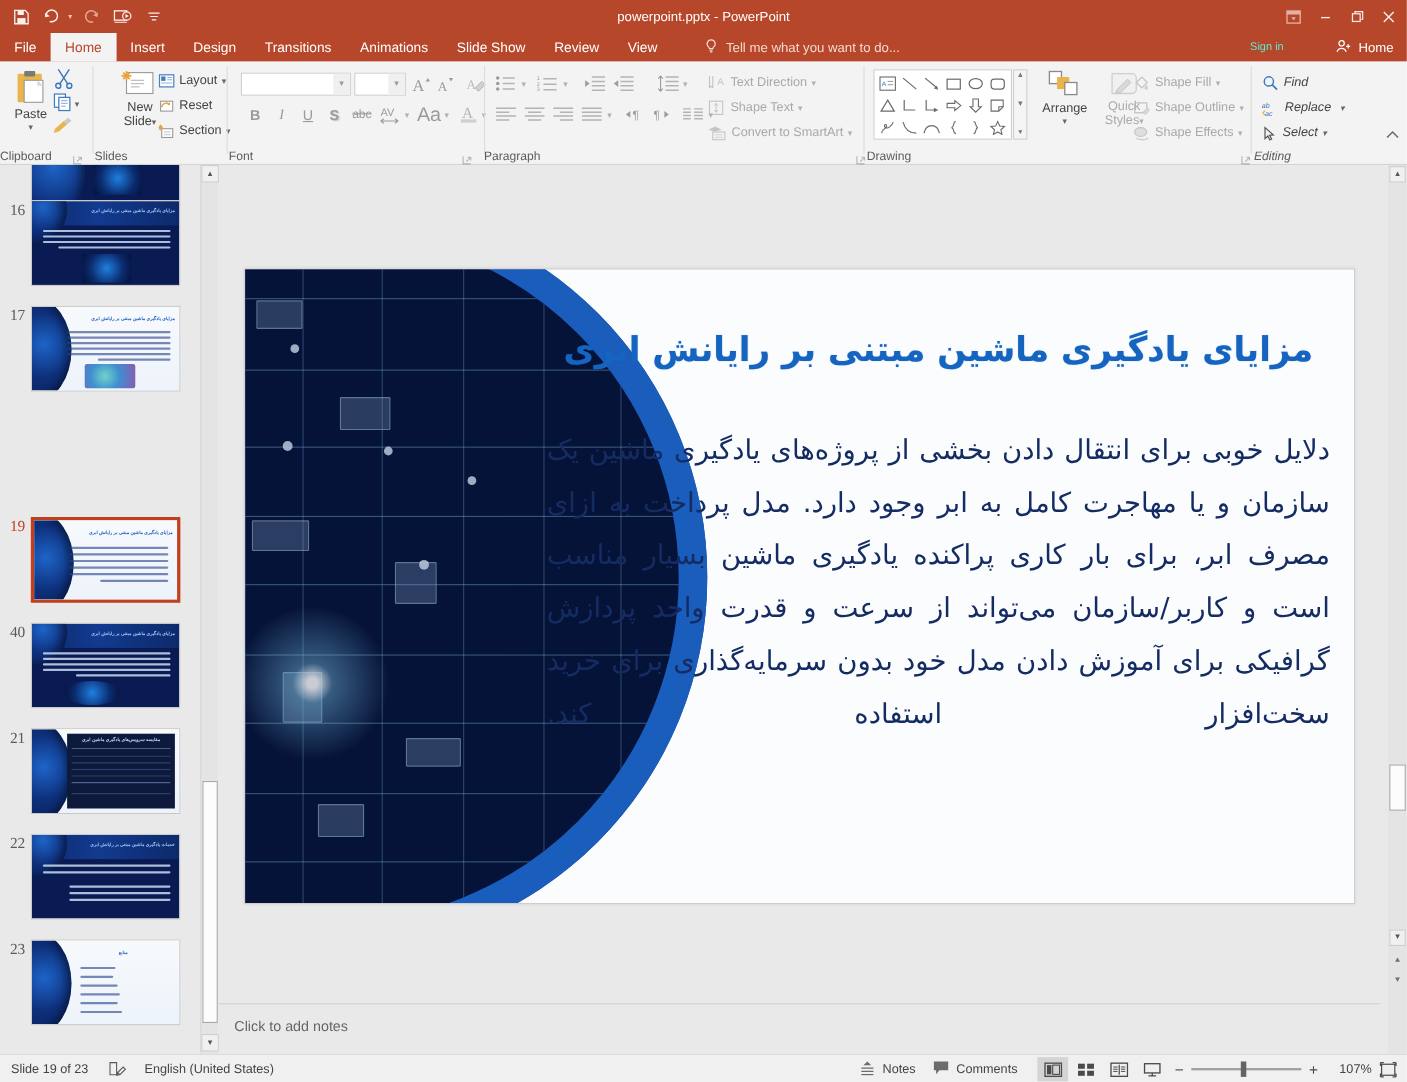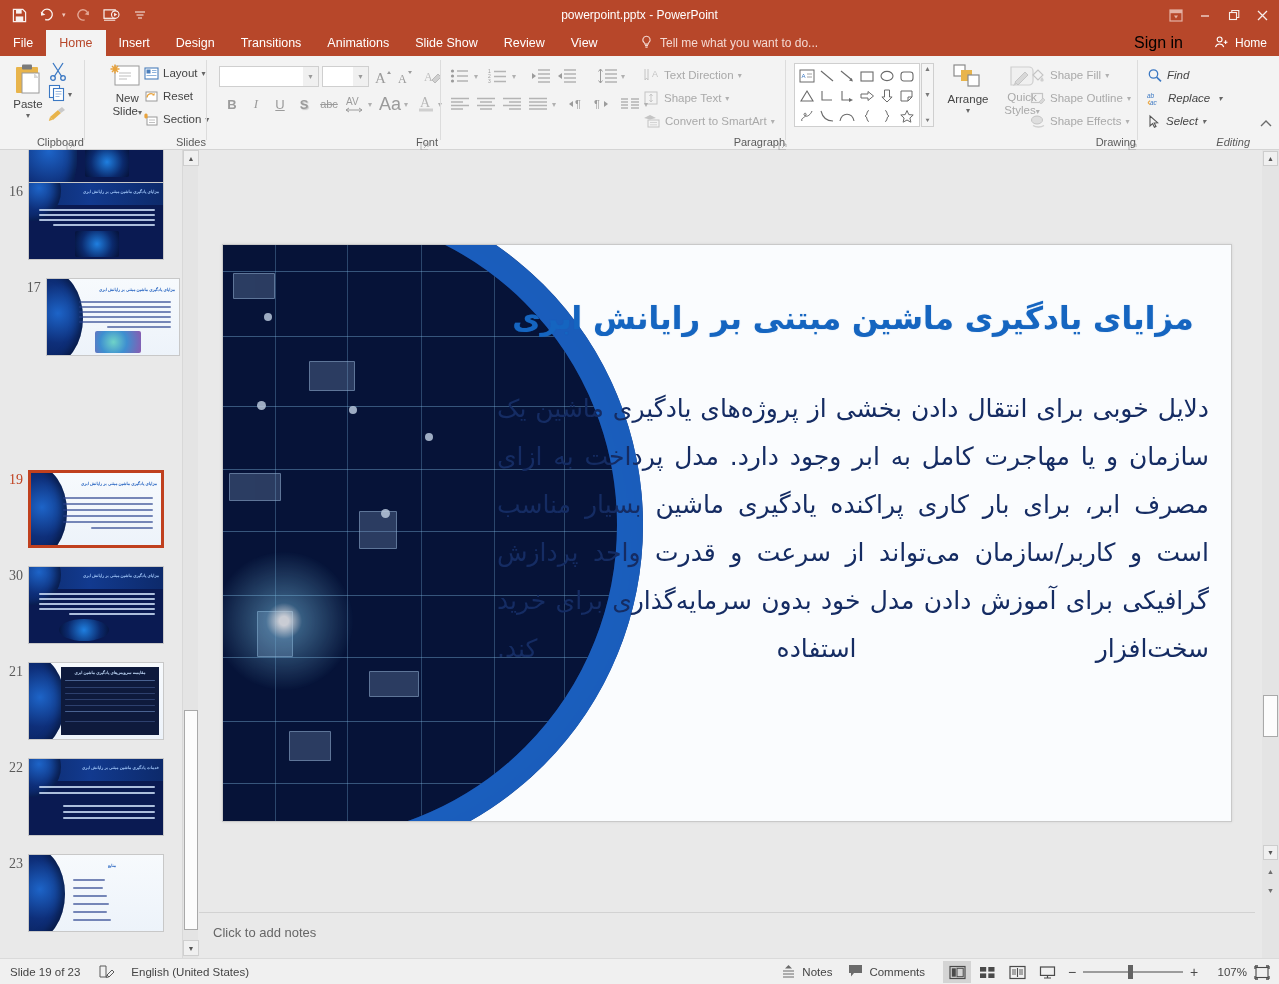--- a/index.html
+++ b/index.html
@@ -39,36 +39,36 @@
   .tabs { position: absolute; left: 0; top: 0; height: 26px; display: flex; }
   .tab {
     height: 26px; line-height: 26px; padding: 0 13px; font-size: 12.5px; color: #fff; white-space: nowrap;
   }
   .tab.active { background: #F3F3F3; color: #B7472A; }
   .tellme {
     position: absolute; left: 640px; top: 0; height: 26px; display: flex; align-items: center;
     gap: 7px; font-size: 12px; color: #F4D9D2; font-style: normal;
   }
   .signin {
-    position: absolute; right: 96px; top: 0; height: 26px; line-height: 26px;
-    font-size: 16px; color: #000000;
+    position: absolute; right: 112px; top: 0; height: 26px; line-height: 26px;
+    font-size: 10px; color: #5eead4;
   }
   .sharebtn {
     position: absolute; right: 6px; top: 0; height: 26px; display: flex; align-items: center; gap: 6px;
     font-size: 12px; color: #fff; padding: 0 6px;
   }
 
   
   .ribbon {
     position: absolute; top: 56px; left: 0; width: 1279px; height: 94px;
     background: #F3F3F3; border-bottom: 1px solid #D4D4D4;
   }
   .grp { position: absolute; top: 0; height: 94px; }
   .grp-label {
-    position: absolute; bottom: 2px; width: 100%; text-align: right;
+    position: absolute; bottom: 2px; width: 100%; text-align: left;
     font-size: 11px; color: #5B5B5B;
   }
   .grp-sep { position: absolute; top: 4px; width: 1px; height: 80px; background: #DCDCDC; }
   .dlg { position: absolute; bottom: 3px; right: 4px; width: 10px; height: 10px; opacity: .55; }
 
   .btn-big {
     position: absolute; display: flex; flex-direction: column; align-items: center;
     font-size: 11.5px; color: #444; line-height: 1.15;
   }
   .btn-sm {
@@ -889,21 +889,21 @@
             <div class="mtitle" style="top:6px;">مزایای یادگیری ماشین مبتنی بر رایانش ابری</div>
             <div class="mline" style="left:10px;right:8px;top:26px;"></div>
             <div class="mline" style="left:10px;right:8px;top:31px;"></div>
             <div class="mline" style="left:10px;right:8px;top:36px;"></div>
             <div class="mline" style="left:24px;right:8px;top:41px;"></div>
             <div class="mpic" style="left:46px; top:48px; width:44px; height:26px;"></div>
           </div>
         </div>
       </div>
 
-      <div class="thumb-row" style="top:128px;padding-left:18px;">
+      <div class="thumb-row" style="top:128px;">
         <div class="thumb-num">17</div>
         <div class="thumb-box" style="height:78px;">
           <div class="mini light">
             <div class="morb" style="left:-30px;top:-8px;width:66px;height:94px;"></div>
             <div class="mtitle" style="top:8px;">مزایای یادگیری ماشین مبتنی بر رایانش ابری</div>
             <div class="mline" style="left:32px;right:8px;top:22px;"></div>
             <div class="mline" style="left:32px;right:8px;top:27px;"></div>
             <div class="mline" style="left:32px;right:8px;top:32px;"></div>
             <div class="mline" style="left:32px;right:8px;top:37px;"></div>
             <div class="mline" style="left:32px;right:8px;top:42px;"></div>
@@ -924,21 +924,21 @@
             <div class="mline" style="left:32px;right:8px;top:30px;"></div>
             <div class="mline" style="left:32px;right:8px;top:36px;"></div>
             <div class="mline" style="left:32px;right:8px;top:42px;"></div>
             <div class="mline" style="left:32px;right:8px;top:48px;"></div>
             <div class="mline" style="left:60px;right:8px;top:54px;"></div>
           </div>
         </div>
       </div>
 
       <div class="thumb-row" style="top:416px;">
-        <div class="thumb-num">30</div>
+        <div class="thumb-num">40</div>
         <div class="thumb-box" style="height:78px;">
           <div class="mini dark">
             <div class="mband"></div>
             <div class="morb" style="top:-22px;width:58px;height:60px;"></div>
             <div class="mtitle" style="top:6px;">مزایای یادگیری ماشین مبتنی بر رایانش ابری</div>
             <div class="mline" style="left:10px;right:8px;top:26px;"></div>
             <div class="mline" style="left:10px;right:8px;top:31px;"></div>
             <div class="mline" style="left:10px;right:8px;top:36px;"></div>
             <div class="mline" style="left:10px;right:8px;top:41px;"></div>
             <div class="mline" style="left:40px;right:8px;top:46px;"></div>

